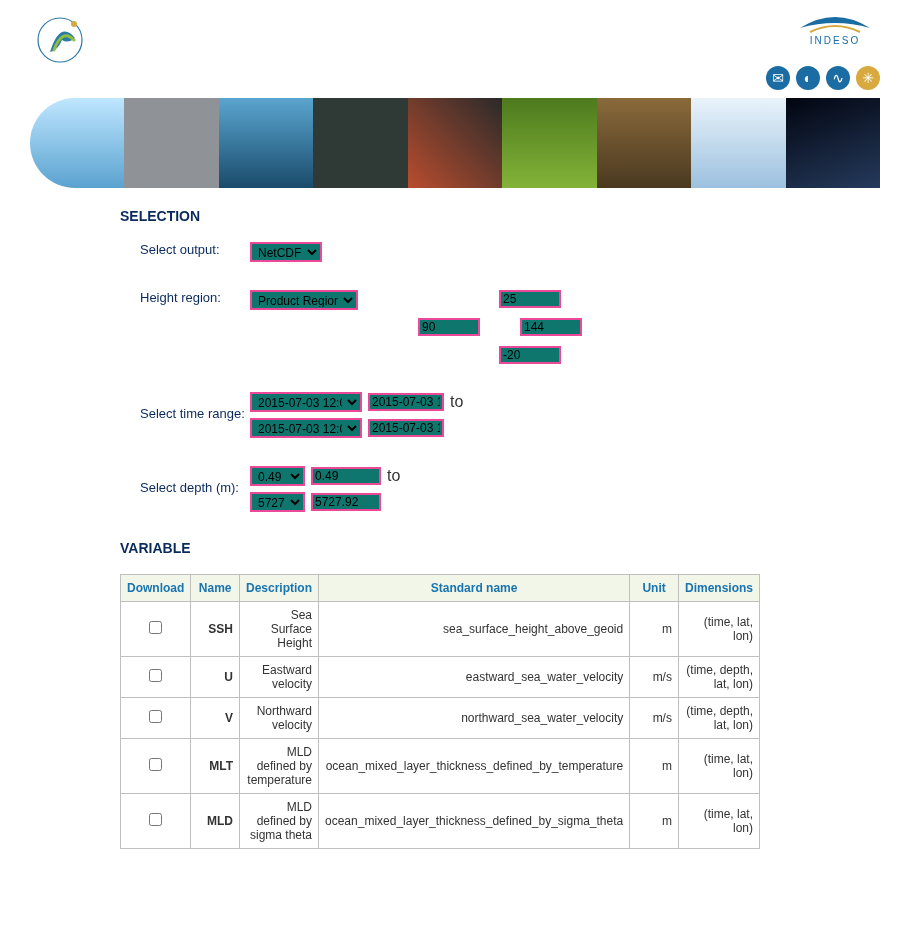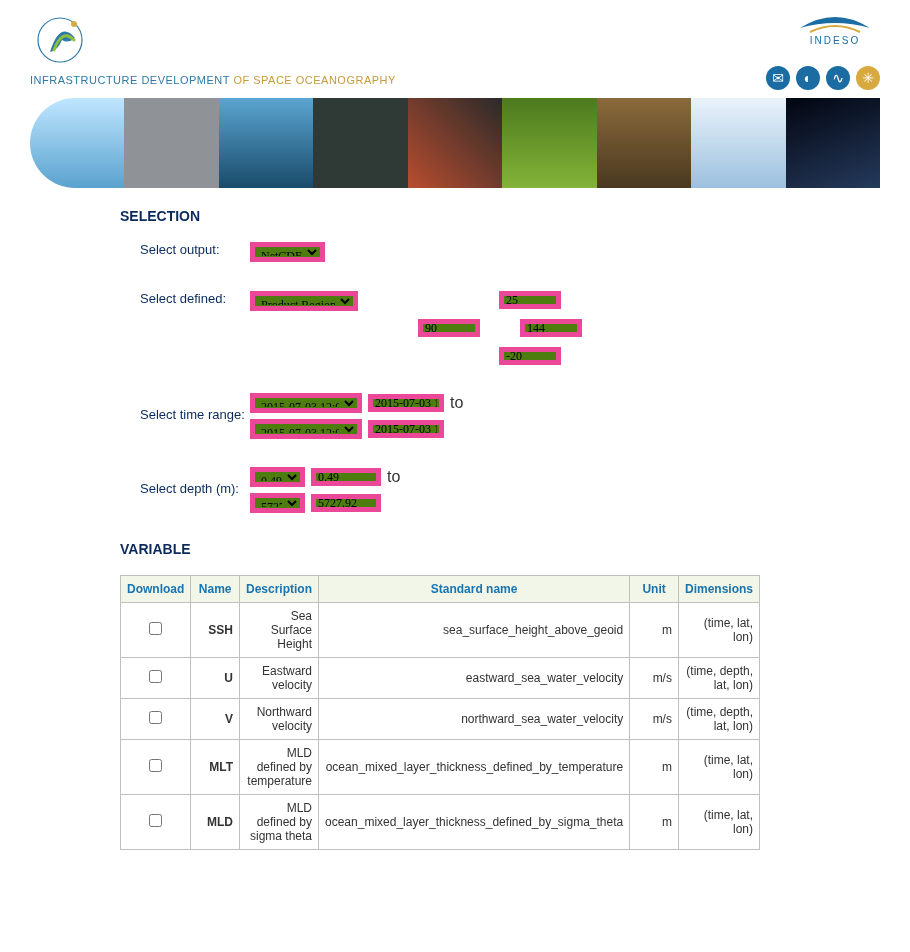--- a/index.html
+++ b/index.html
@@ -49,22 +49,22 @@
   .breadcrumb { font-size:12px; margin-bottom: 28px; color:#1974b0;}
   .breadcrumb a { color:#1974b0; text-decoration:none;}
   .breadcrumb .sep { color:#1974b0; padding:0 4px;}
   h1.page-title { font-size:18px; font-weight:bold; color:#0a2a5c; margin-bottom:22px;}
   h2.section { font-size:14px; font-weight:bold; color:#0a2a5c; margin-bottom:18px;}
 
   .form-row { display:flex; align-items:flex-start; margin-bottom:28px; }
   .form-label { width:130px; font-size:13px; font-weight:normal; color:#0a2a5c; padding-left:20px;}
   .form-ctrl { flex:1; }
   select, input[type=text] {
-    font-family:Liberation Serif, serif; font-size:12px; padding:1px 2px;
-    border:5px solid #ec4899; background:#4d7c0f;
+    font-family:Liberation Sans, sans-serif; font-size:12px; padding:1px 2px;
+    border:2px solid #ec4899; background:#0f766e;
   }
   select { height:20px; }
   input[type=text]{ height:18px; }
 
   .region-area { flex:1; display:flex; gap:120px; align-items:flex-start;}
   .region-grid { display:flex; flex-direction:column; align-items:center; gap:10px;}
   .region-mid { display:flex; gap:40px;}
   .region-grid input { width:62px; }
 
   .time-area { display:flex; flex-direction:column; gap:6px;}
@@ -102,23 +102,20 @@
 <div class="page">
   <div class="header">
     <div class="logo-left">
       <div class="logo-mark">
         <svg viewBox="0 0 70 60">
           <circle cx="30" cy="30" r="22" fill="none" stroke="#2c7aa8" stroke-width="1.2"></circle>
           <path d="M20 42 Q30 10 45 28 Q38 34 32 30 Q28 40 20 42Z" fill="#2c7aa8"></path>
           <path d="M24 40 Q32 18 44 30" fill="none" stroke="#8fbf3f" stroke-width="3" stroke-linecap="round"></path>
           <circle cx="44" cy="14" r="3" fill="#d8a93e"></circle>
         </svg>
-      </div>
-      <div class="tagline">
-        <span>INFRASTRUCTURE DEVELOPMENT </span><span class="accent">OF SPACE OCEANOGRAPHY</span>
       </div>
     </div>
     <div class="logo-right">
       <div class="indeso-mark">
         <svg viewBox="0 0 90 40">
           <path d="M10 18 Q45 -4 80 18 Q45 8 10 18Z" fill="#1a6ca3"></path>
           <path d="M20 22 Q45 10 70 22" fill="none" stroke="#d8a93e" stroke-width="2"></path>
           <text x="45" y="34" text-anchor="middle" font-size="10" fill="#1a6ca3" font-family="Arial" letter-spacing="2">INDESO</text>
         </svg>
       </div>
@@ -151,21 +148,21 @@
     <div class="form-row">
       <div class="form-label">Select output:</div>
       <div class="form-ctrl">
         <select>
           <option>NetCDF</option>
         </select>
       </div>
     </div>
 
     <div class="form-row">
-      <div class="form-label">Select defined:</div>
+      <div class="form-label">Height region:</div>
       <div class="region-area">
         <div>
           <select style="width:108px">
             <option>Product Region</option>
           </select>
         </div>
         <div class="region-grid">
           <input type="text" value="25" style="">
           <div class="region-mid">
             <input type="text" style="margin-left: -60px;" value="90">

